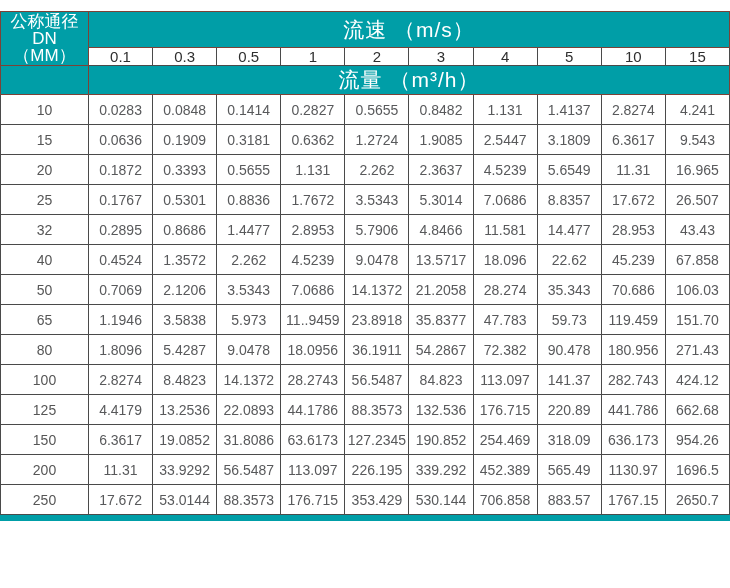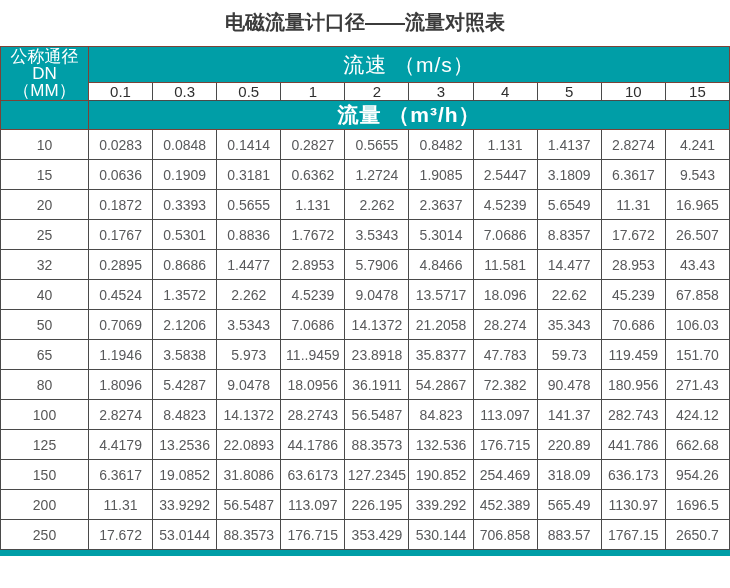--- a/index.html
+++ b/index.html
@@ -36,37 +36,36 @@
     text-align:center;vertical-align:middle;padding:0;
     font-weight:400;
   }
   th.teal{
     background:var(--teal);color:#ffffff;
     border-color:var(--teal-grid);
     font-size:14px;
   }
   th.corner{font-size:17px;line-height:17px;}
   th.band{height:36px;font-size:21px;letter-spacing:1px;}
-  th.flow-band{height:26px;font-weight:bold;}
+  th.flow-band{height:26px;}
   th.flow-corner{height:26px;}
   tr.velocity-row th{
     background:#ffffff;color:#2f2f2f;
     height:16px;font-size:15px;
   }
   tbody td{
     height:30px;font-size:14px;color:var(--data-text);
     background:#ffffff;
   }
   tbody td.dn{color:#565656;}
 </style>
 </head>
 <body>
 
 <div class="page">
-  <h1 class="title">电磁流量计口径——流量对照表</h1>
 
   <div class="table-wrap">
     <table>
       <colgroup>
         <col class="col-dn">
         <col>
           <col>
           <col>
           <col>
           <col>

